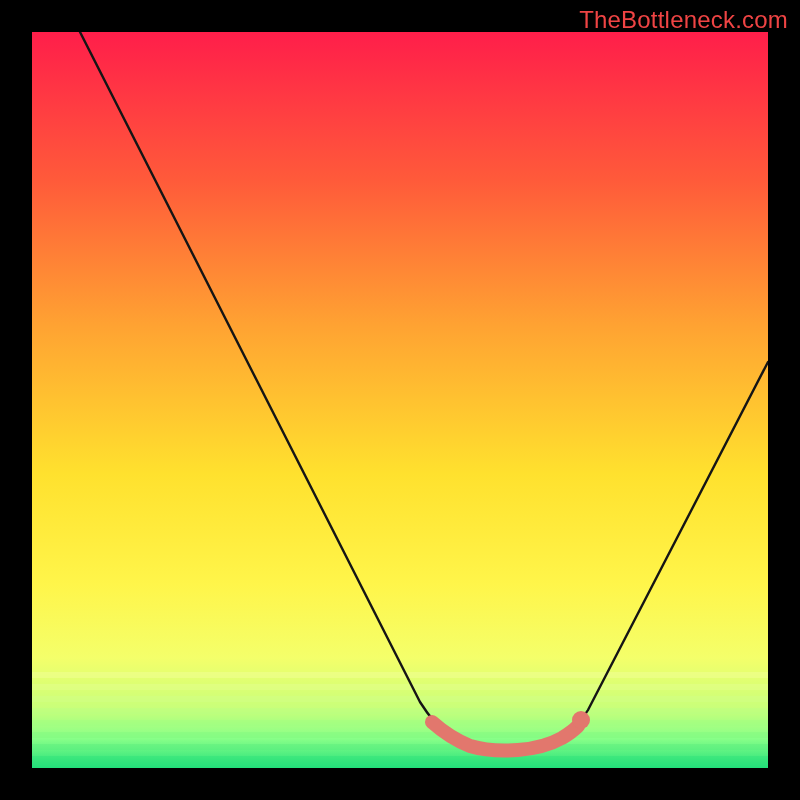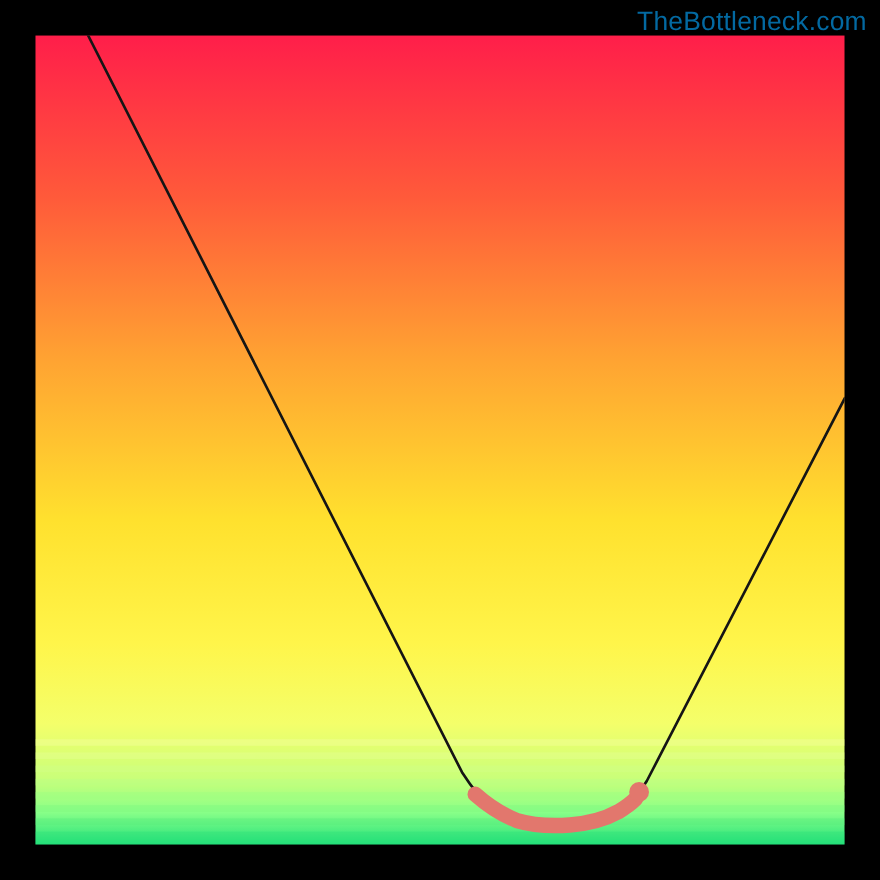--- a/index.html
+++ b/index.html
@@ -26,21 +26,21 @@
     height: 736px;
     overflow: hidden;
   }
   .watermark {
     position: absolute;
     top: 6px;
     right: 12px;
     font-family: Arial, Helvetica, sans-serif;
     font-size: 24px;
     font-weight: 400;
-    color: #0369a1;
+    color: #ef4444;
     letter-spacing: 0.2px;
     user-select: none;
   }
   svg {
     position: absolute;
     left: 0;
     top: 0;
   }
 </style>
 </head>

